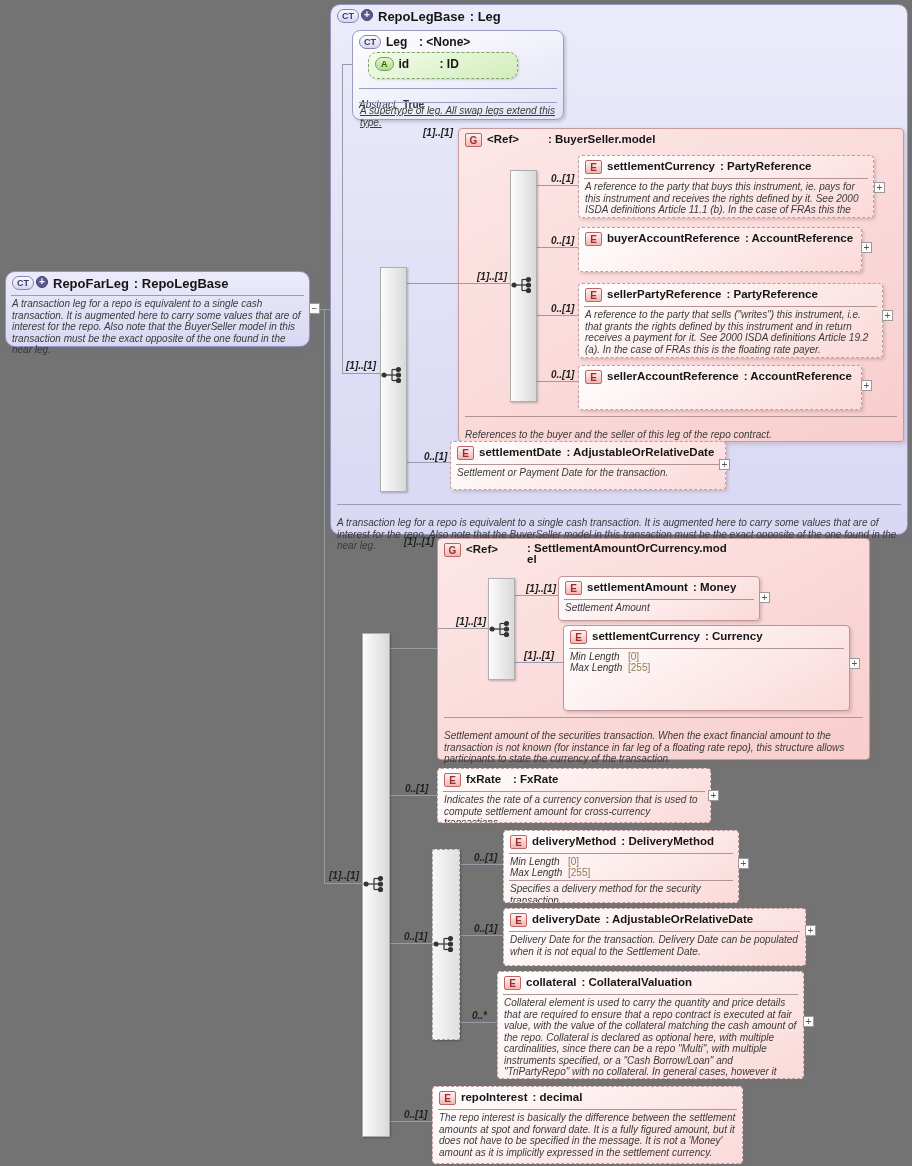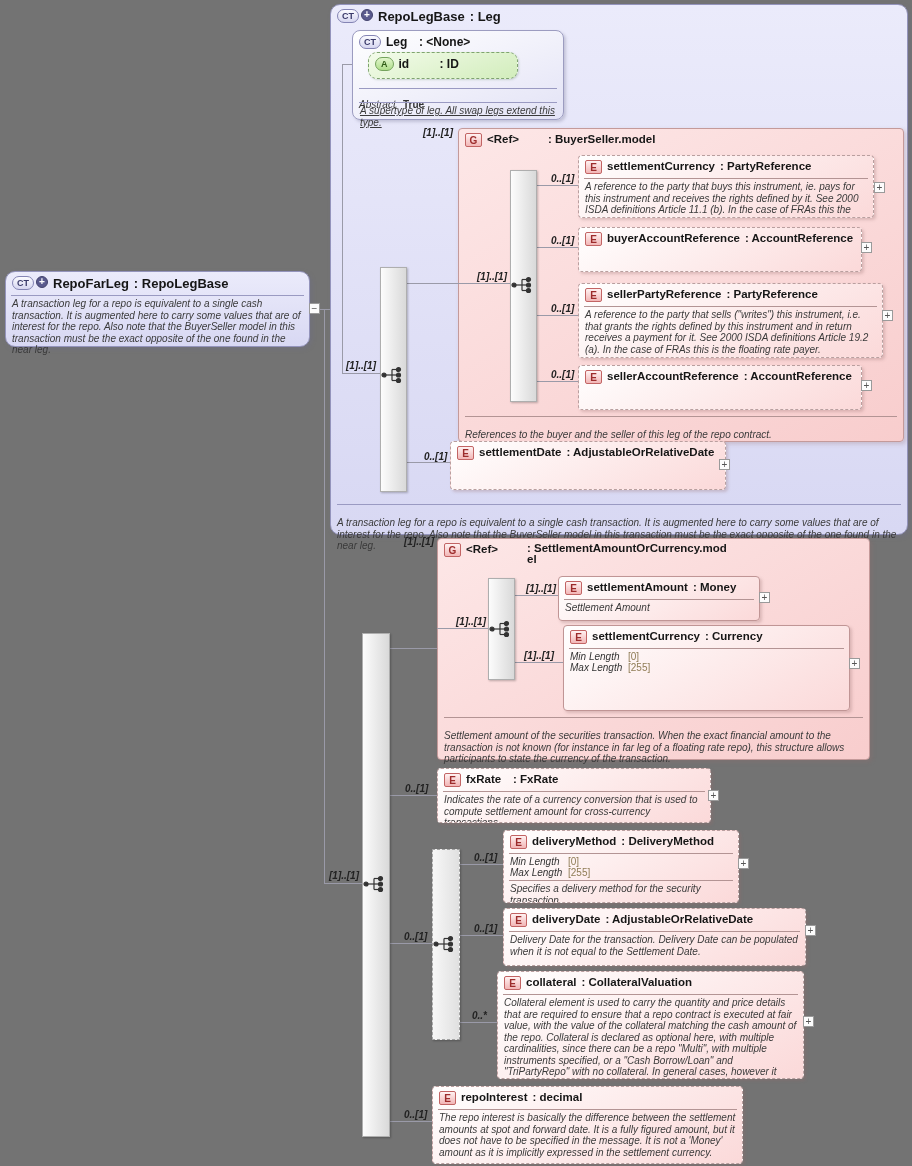--- a/index.html
+++ b/index.html
@@ -224,20 +224,21 @@
     </div>
   </div>
   <div class="expand" style="left:861px;top:380px;">+</div>
 
   <div class="abs elem dashed z4" style="left:450px;top:441px;width:274px;height:47px;">
     <div class="hdr t115">
       <span class="badge b-ge">E</span>
       <span class="nm">settlementDate</span>
       <span class="tp">: AdjustableOrRelativeDate</span>
     </div>
+    <div class="ann">Settlement or Payment Date for the transaction.</div>
   </div>
   <div class="expand" style="left:719px;top:459px;">+</div>
 
   <div class="abs seqbar z3" style="left:362px;top:633px;width:26px;height:502px;"></div>
   <svg class="glyph" style="left:363px;top:875px;" width="24" height="18" viewBox="0 0 24 18">
     <g stroke="#333" stroke-width="1.2" fill="#333">
       <circle cx="3" cy="9" r="2"></circle>
         <line x1="3" y1="9" x2="11" y2="9"></line>
       <line x1="11" y1="3.5" x2="11" y2="14.5"></line>
       <line x1="11" y1="3.5" x2="16" y2="3.5"></line>

